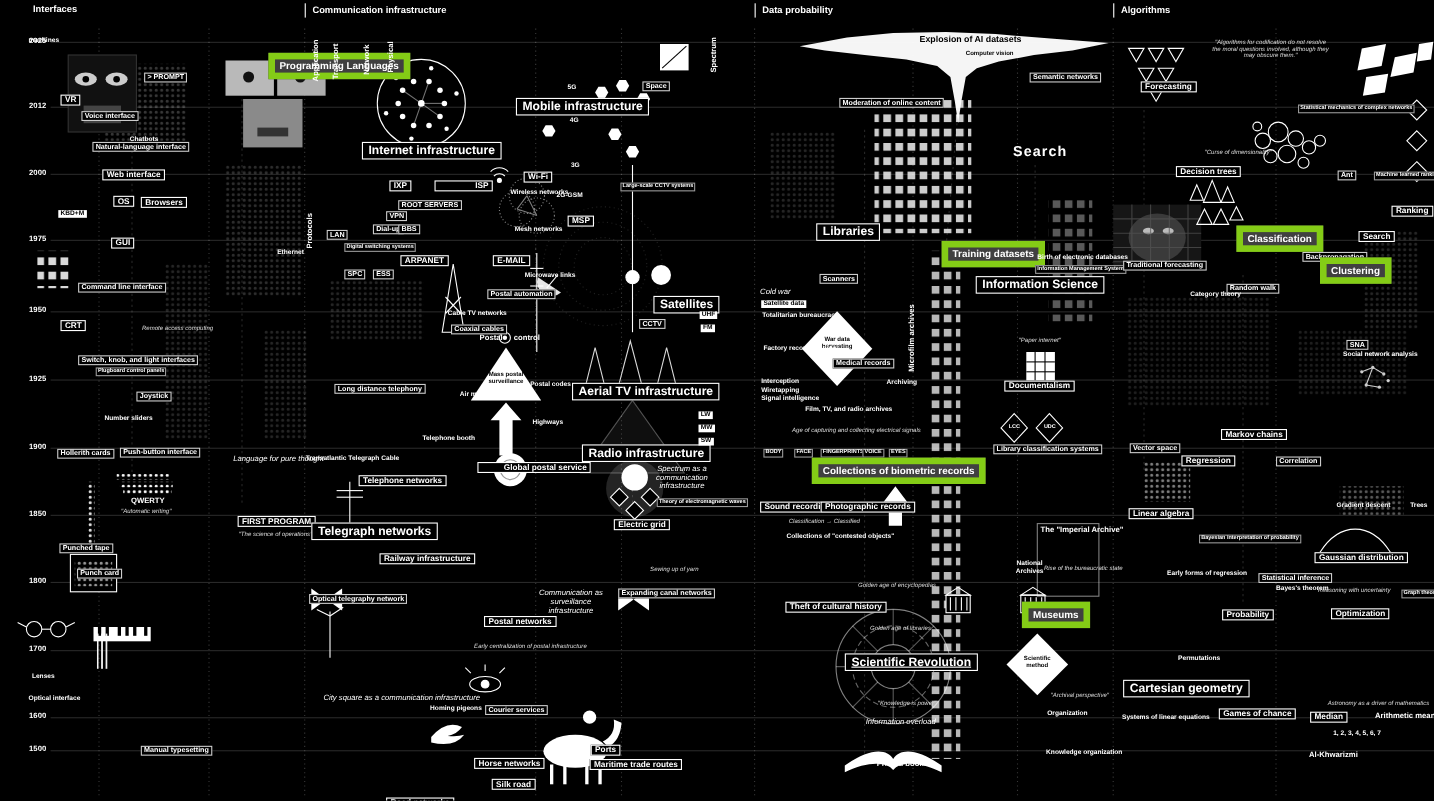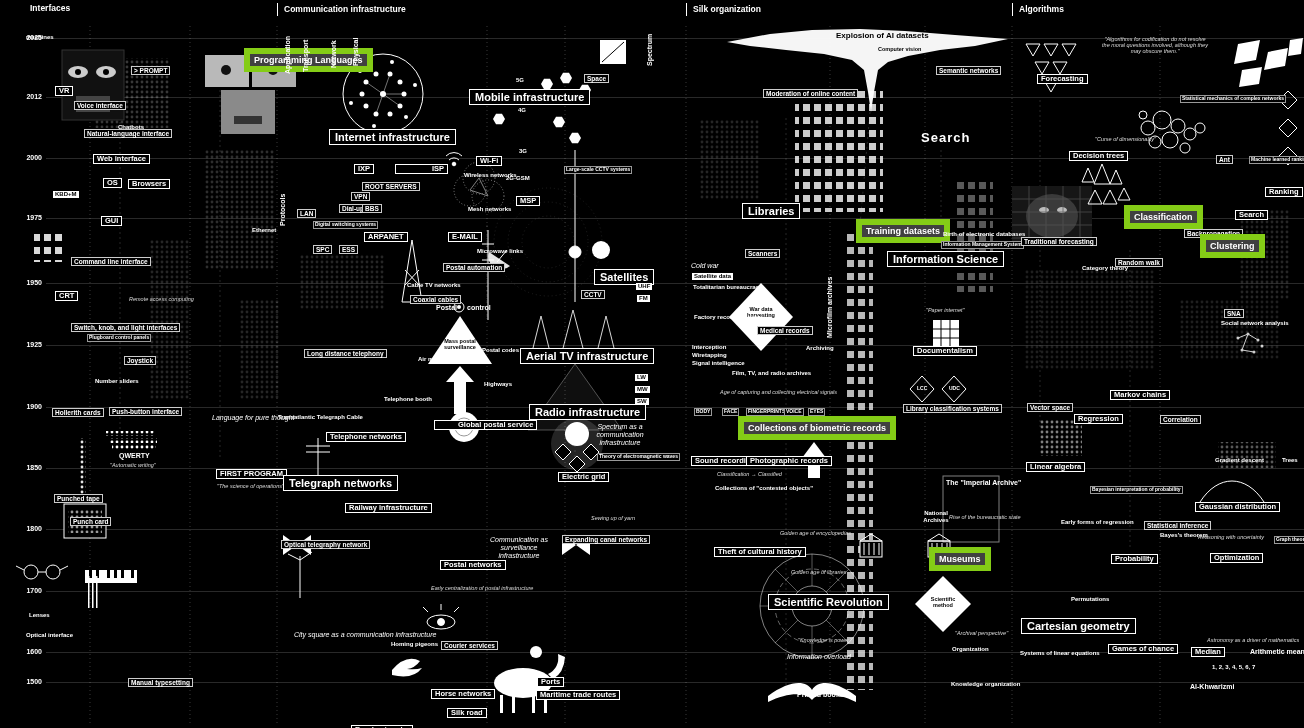--- a/index.html
+++ b/index.html
@@ -444,21 +444,21 @@
       </g>
     <g fill="none" stroke="#fff">
       <polygon points="1288,91 1297,100 1288,109 1279,100"></polygon>
         <polygon points="1288,119 1297,128 1288,137 1279,128"></polygon>
         <polygon points="1288,147 1297,156 1288,165 1279,156"></polygon>
     </g>
   </svg>
 
   <div class="hdr" style="left:30px">Interfaces</div>
   <div class="hdr bar" style="left:277px">Communication infrastructure</div>
-  <div class="hdr bar" style="left:686px">Silk organization</div>
+  <div class="hdr bar" style="left:686px">Data probability</div>
   <div class="hdr bar" style="left:1012px">Algorithms</div>
 <div class="hline" style="top: 38px;"></div>
     <div class="year" style="top: 34px;">2025</div>
     <div class="hline" style="top: 97px;"></div>
     <div class="year" style="top: 93px;">2012</div>
     <div class="hline" style="top: 158px;"></div>
     <div class="year" style="top: 154px;">2000</div>
     <div class="hline" style="top: 218px;"></div>
     <div class="year" style="top: 214px;">1975</div>
     <div class="hline" style="top: 283px;"></div>
@@ -609,21 +609,21 @@
     <div class="lbl tinybox" style="left: 784px; top: 408px;">VOICE</div>
     <div class="lbl tinybox" style="left: 808px; top: 408px;">EYES</div>
     <div class="lbl big2" style="left: 692px; top: 416px; text-align: right;">Collections of biometric records</div>
     <div class="lbl box" style="left: 691px; top: 456px;">Sound recordings</div>
     <div class="lbl box" style="left: 746px; top: 456px;">Photographic records</div>
     <div class="lbl itsm" style="left: 717px; top: 471px;">Classification → Classified</div>
     <div class="lbl txtsm" style="left: 715px; top: 485px;">Collections of "contested objects"</div>
     <div class="lbl box" style="left: 714px; top: 547px;">Theft of cultural history</div>
     <div class="lbl itsm" style="left: 780px; top: 530px;">Golden age of encyclopedias</div>
     <div class="lbl itsm" style="left: 791px; top: 569px;">Golden age of libraries</div>
-    <div class="lbl big" style="left: 768px; top: 594px;">Scientific Revolution</div>
+    <div class="lbl big" style="left: 768px; top: 594px; text-decoration: underline;">Scientific Revolution</div>
     <div class="lbl itsm" style="left: 798px; top: 637px;">"Knowledge is power"</div>
     <div class="lbl it" style="left: 787px; top: 653px;">Information overload</div>
     <div class="lbl txt" style="left: 797px; top: 691px;">Printed books</div>
     <div class="lbl big2" style="left: 883px; top: 547px;">Museums</div>
     <div class="lbl txtsm" style="left: 918px; top: 510px; width: 36px; white-space: normal; text-align: center;">National Archives</div>
     <div class="lbl txt" style="left: 946px; top: 479px;">The "Imperial Archive"</div>
     <div class="lbl itsm" style="left: 949px; top: 514px;">Rise of the bureaucratic state</div>
     <div class="lbl onwsm" style="left: 925px; top: 596px; width: 36px; white-space: normal; text-align: center;">Scientific method</div>
     <div class="lbl box" style="left: 913px; top: 346px;">Documentalism</div>
     <div class="lbl itsm" style="left: 926px; top: 307px;">"Paper internet"</div>

